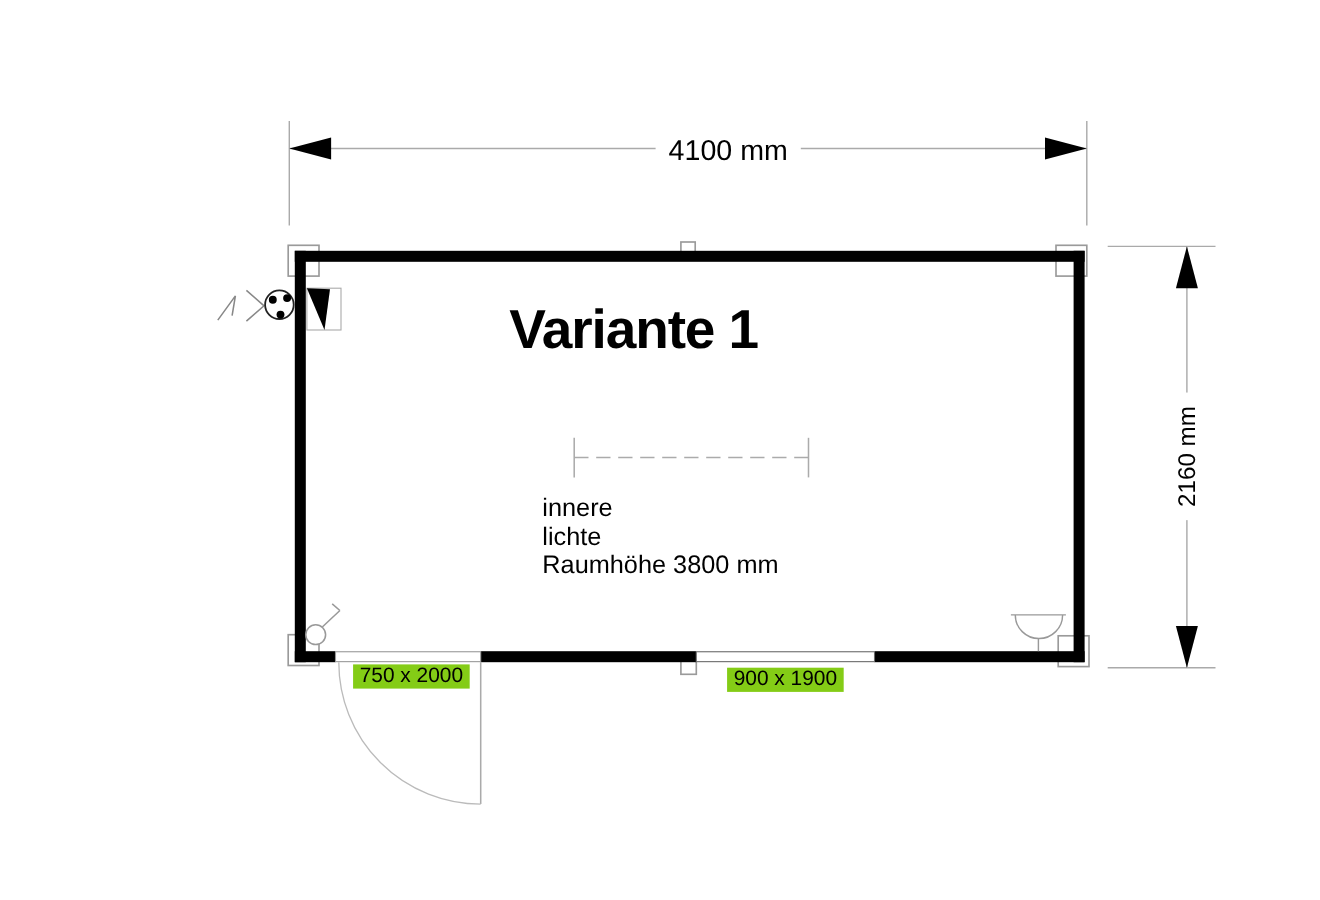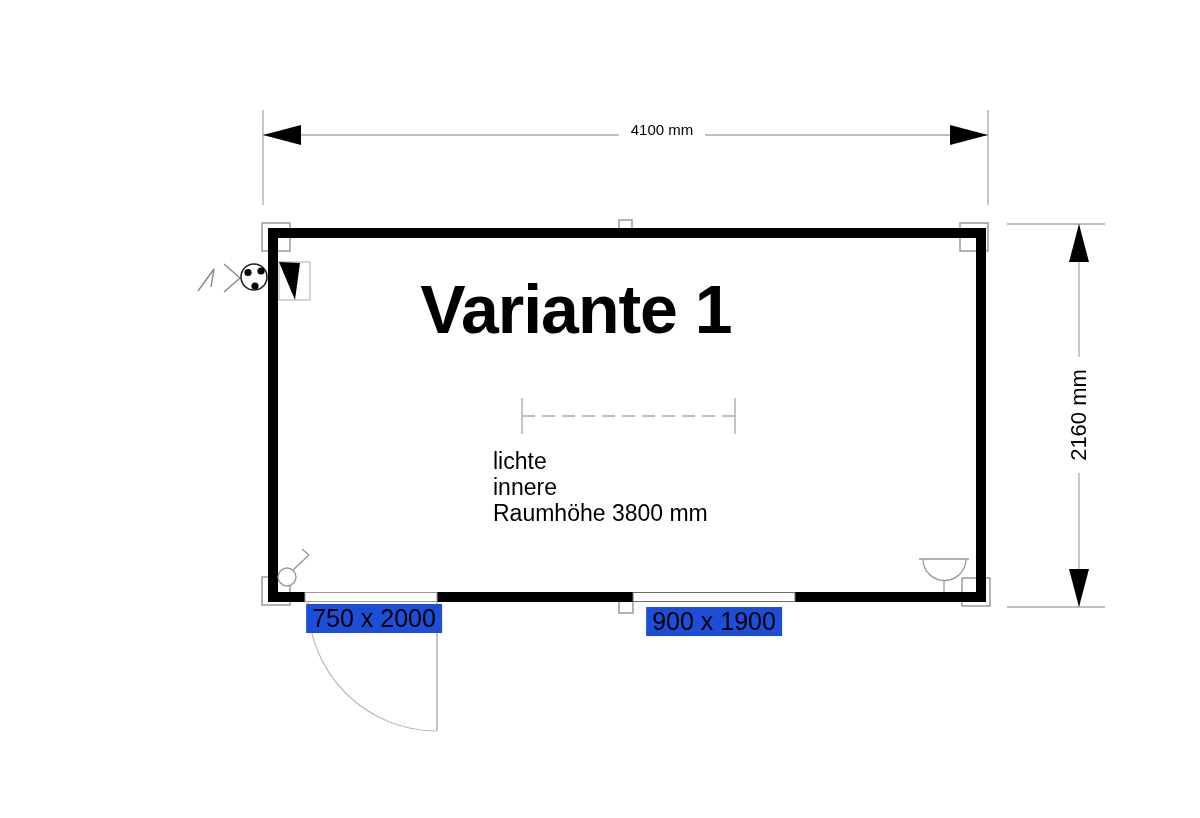--- a/index.html
+++ b/index.html
@@ -23,21 +23,21 @@
   .txt {
     position: absolute;
     color: #000000;
     white-space: nowrap;
   }
   .dim-width {
     left: 263px;
     top: 121px;
     width: 798px;
     text-align: center;
-    font-size: 15px;
+    font-size: 26px;
   }
   .dim-width span {
     background: #ffffff;
     padding: 0 12px;
   }
   .dim-height {
     left: 1079px;
     top: 415px;
     width: 0;
     height: 0;
@@ -48,33 +48,33 @@
     transform: translate(-50%, -50%) rotate(-90deg);
     background: #ffffff;
     padding: 2px 12px;
     font-size: 22px;
   }
   .plan-title {
     left: 268px;
     top: 270px;
     width: 616px;
     text-align: center;
-    font-size: 68px;
+    font-size: 50px;
     font-weight: bold;
     letter-spacing: -1px;
   }
   .room-note {
     left: 493px;
     top: 448px;
     font-size: 23px;
     line-height: 26px;
   }
   .opening-label {
-    font-size: 25px;
-    background: #1d4ed8;
+    font-size: 19px;
+    background: #84cc16;
     padding: 0 6px;
   }
   .door-label {
     left: 374px;
     top: 604px;
     transform: translateX(-50%);
   }
   .window-label {
     left: 714px;
     top: 607px;
@@ -171,22 +171,22 @@
     <span>4100 mm</span>
   </div>
 
   <div class="txt dim-height">
     <span>2160 mm</span>
   </div>
 
   <div class="txt plan-title">Variante 1</div>
 
   <div class="txt room-note">
+    <div>innere</div>
     <div>lichte</div>
-    <div>innere</div>
     <div>Raumhöhe 3800 mm</div>
   </div>
 
   <div class="txt opening-label door-label">750 x 2000</div>
 
   <div class="txt opening-label window-label">900 x 1900</div>
 
 </div>
 
 </body></html>

